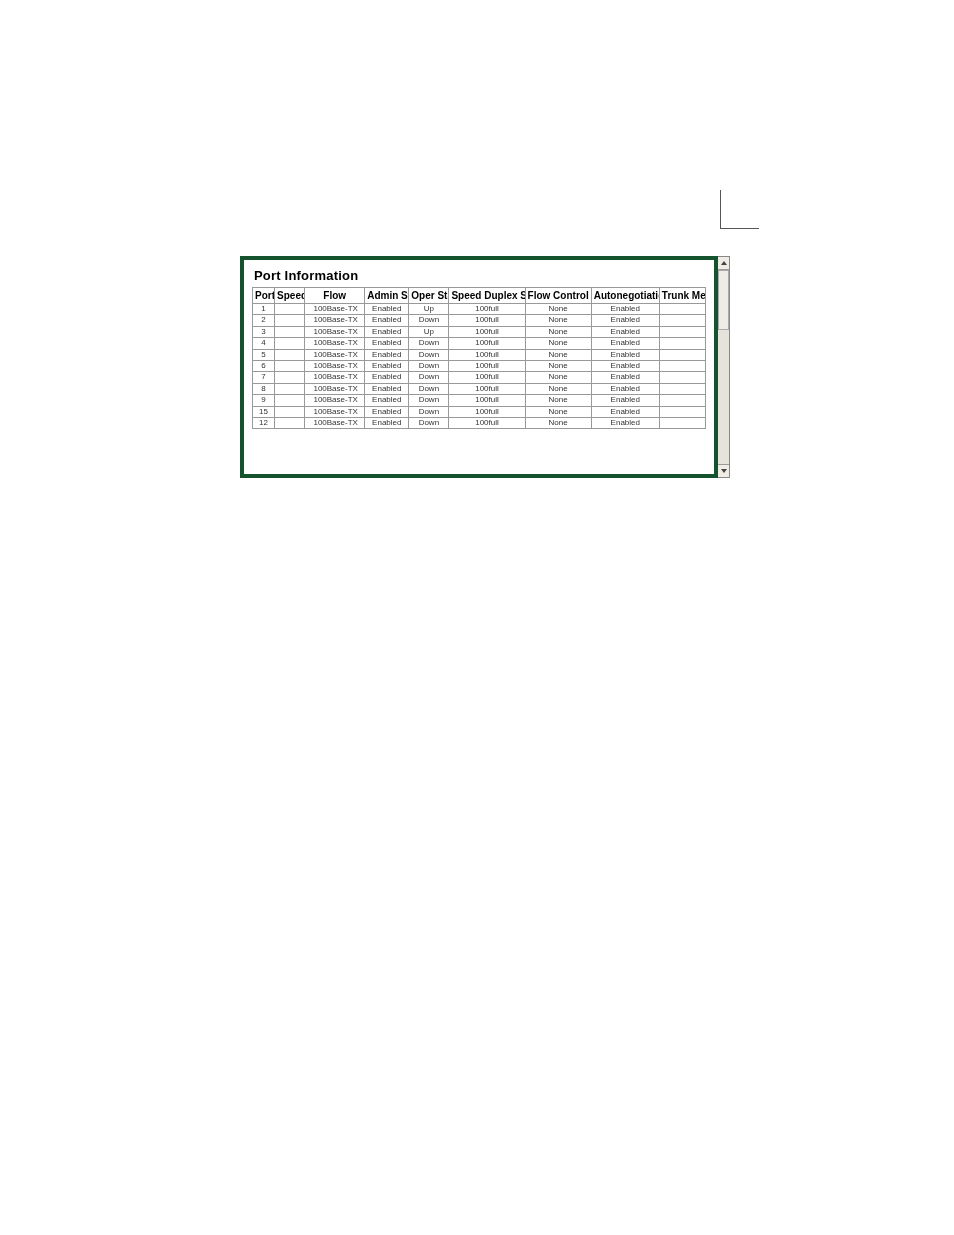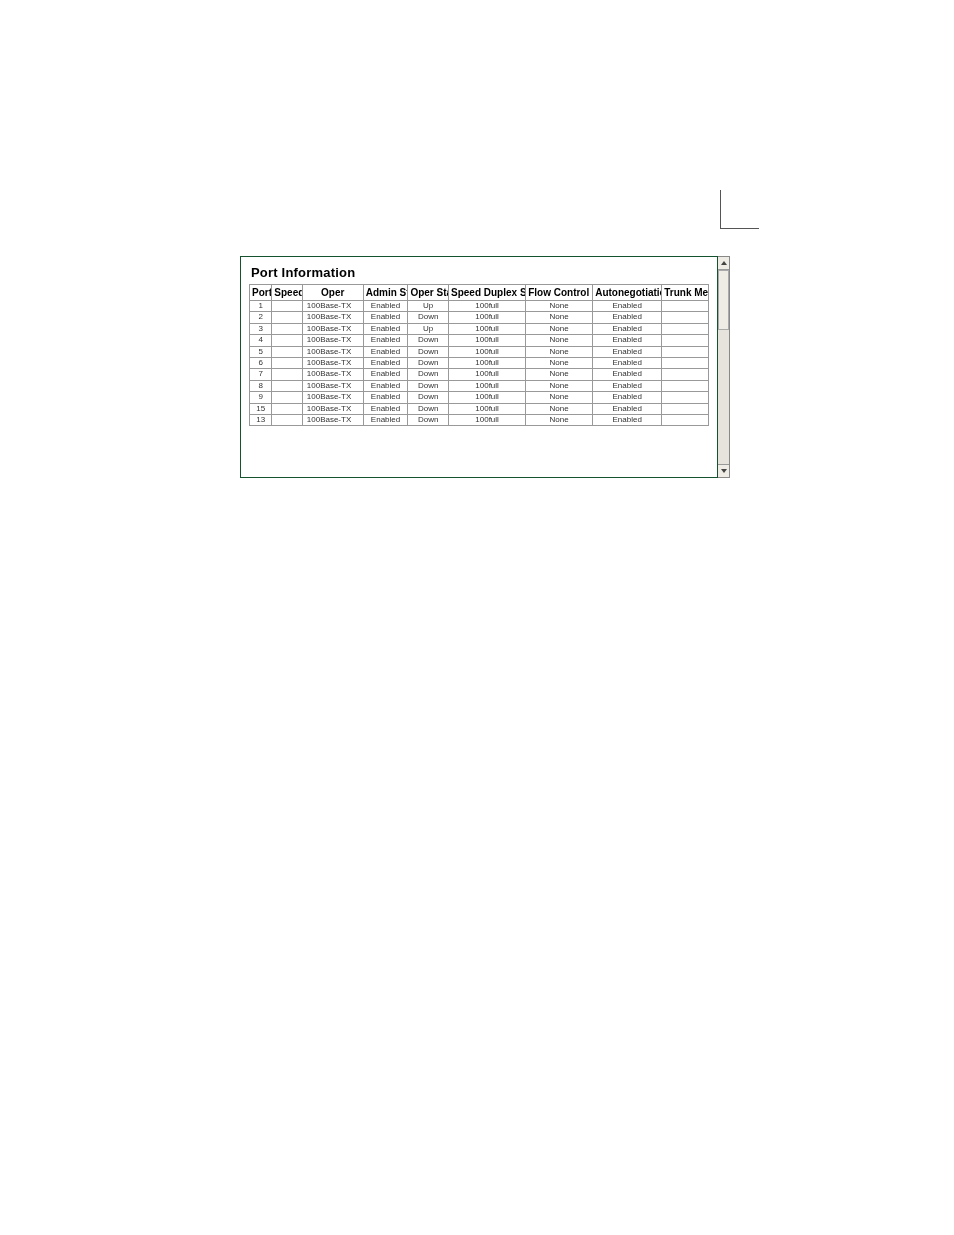--- a/index.html
+++ b/index.html
@@ -30,21 +30,21 @@
     position: absolute;
     top: 256px;
     left: 240px;
     width: 490px;
     height: 222px;
     display: flex;
   }
 
   .panel {
     flex: 1;
-    border: 1px solid #14532d;
+    border: 4px solid #14532d;
     background: #fff;
     padding: 6px 8px 4px 8px;
     box-sizing: border-box;
     overflow: hidden;
   }
 
   .panel-title {
     font-size: 13px;
     font-weight: bold;
     margin: 2px 0 4px 2px;
@@ -68,21 +68,21 @@
     background: #fff;
   }
   table.port th {
     font-weight: bold;
     font-size: 10px;
     line-height: 1.1;
     padding: 2px 2px;
     color: #000;
   }
   table.port td.left {
-    text-align: left;
+    text-align: center;
     padding-left: 4px;
   }
 
   
   .c-port  { width: 22px; }
   .c-name  { width: 30px; }
   .c-type  { width: 60px; }
   .c-admin { width: 44px; }
   .c-oper  { width: 40px; }
   .c-speed { width: 76px; }
@@ -147,21 +147,21 @@
         <col class="c-oper">
           <col class="c-speed">
           <col class="c-flow">
           <col class="c-auto">
           <col class="c-trunk">
       </colgroup>
       <thead>
         <tr>
           <th>Port</th>
           <th>Speed</th>
-          <th>Oper</th>
+          <th>Flow</th>
           <th>Admin Status</th>
           <th>Oper Status</th>
           <th>Speed Duplex Status</th>
           <th>Flow Control Status</th>
           <th>Autonegotiation</th>
           <th>Trunk Member</th>
         </tr>
       </thead>
       <tbody id="port-rows">
           <tr>
@@ -268,21 +268,21 @@
             <td></td>
             <td class="left">100Base-TX</td>
             <td>Enabled</td>
             <td>Down</td>
             <td>100full</td>
             <td>None</td>
             <td>Enabled</td>
             <td></td>
           </tr>
           <tr>
-            <td>13</td>
+            <td>12</td>
             <td></td>
             <td class="left">100Base-TX</td>
             <td>Enabled</td>
             <td>Down</td>
             <td>100full</td>
             <td>None</td>
             <td>Enabled</td>
             <td></td>
           </tr>
         </tbody>

